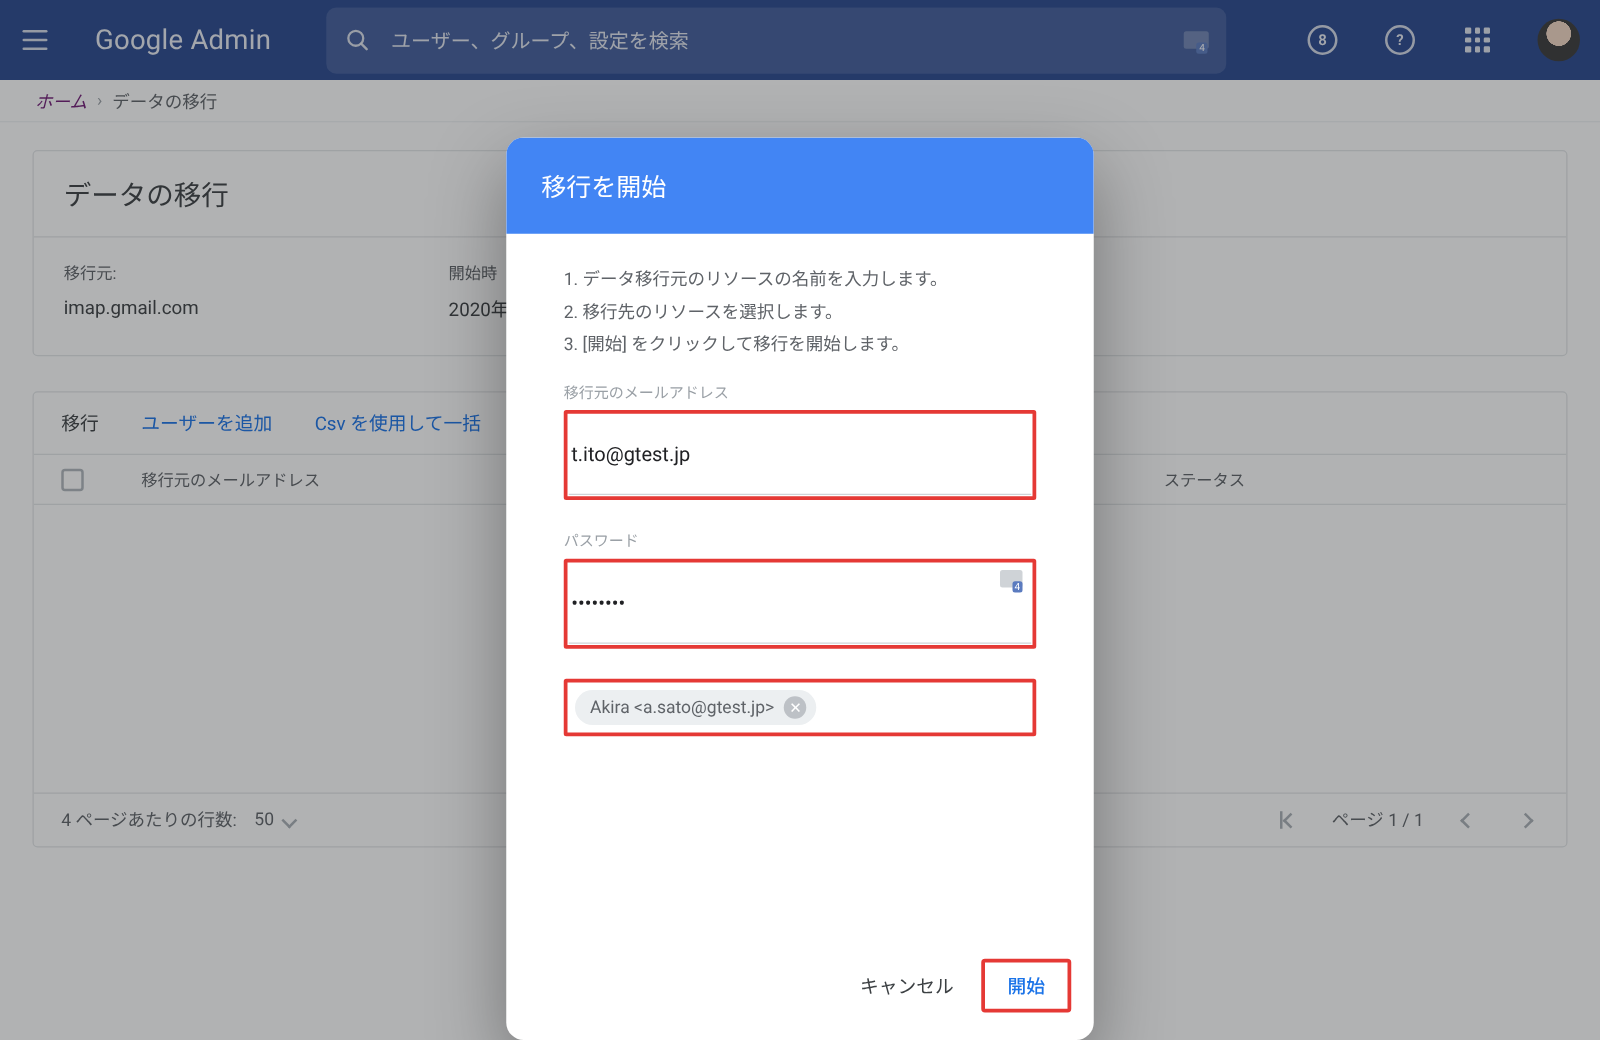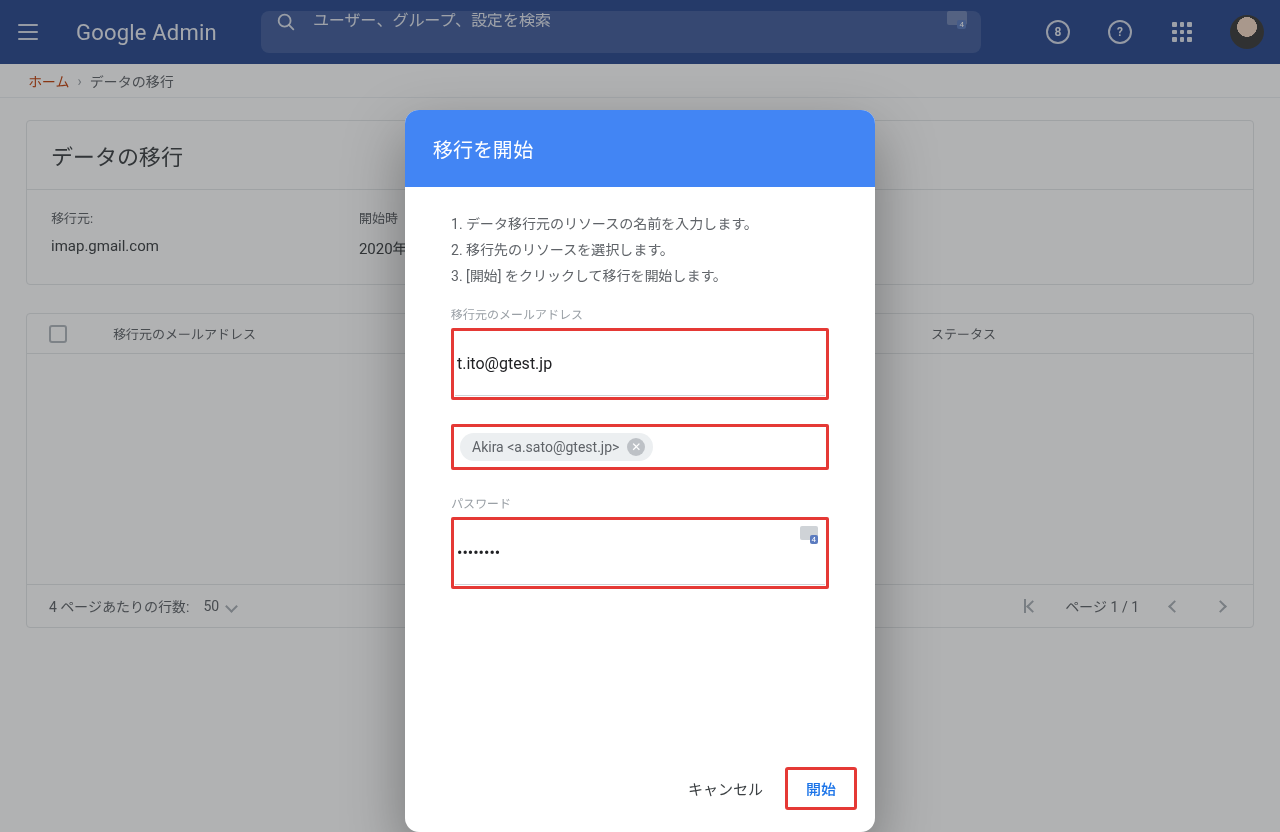--- a/index.html
+++ b/index.html
@@ -2,35 +2,35 @@
 <html><head>
   <meta charset="utf-8">
   <style>
     * { margin:0; padding:0; box-sizing:border-box; font-family:Roboto,"Noto Sans JP","Helvetica Neue",Arial,sans-serif; }
     html,body{width:1280px;height:832px;overflow:hidden;background:#fff;}
     
     .topbar{height:64px;background:#28478e;display:flex;align-items:center;padding:0 16px;color:#fff;gap:16px;}
     .hamburger{width:24px;height:24px;display:flex;flex-direction:column;justify-content:space-between;padding:4px 2px;cursor:pointer;margin-right:20px;}
     .hamburger span{height:2px;background:rgba(255,255,255,.8);border-radius:1px;}
     .logo{font-size:22px;font-weight:400;letter-spacing:.2px;color:rgba(255,255,255,.9);margin-right:28px;}
-    .search-wrap{flex:0 0 720px;height:42px;background:rgba(255,255,255,.12);border-radius:8px;display:flex;align-items:flex-start;padding:0 14px;color:rgba(255,255,255,.9);}
+    .search-wrap{flex:0 0 720px;height:53px;background:rgba(255,255,255,.12);border-radius:8px;display:flex;align-items:center;padding:0 14px;color:rgba(255,255,255,.9);}
     .search-wrap .sicon{width:22px;height:22px;margin-right:16px;opacity:.9;}
     .search-wrap input{flex:1;background:transparent;border:0;outline:0;color:#fff;font-size:16px;}
     .search-wrap input::placeholder{color:rgba(255,255,255,.85);}
     .kb{width:20px;height:14px;background:rgba(255,255,255,.25);border-radius:2px;margin-left:10px;position:relative;}
     .kb::after{content:"4";position:absolute;right:1px;bottom:-4px;font-size:8px;color:#fff;background:#5b7bbf;padding:0 2px;border-radius:2px;}
     .topbar-spacer{flex:1;}
     .top-icon{width:40px;height:40px;border-radius:50%;display:flex;align-items:center;justify-content:center;color:rgba(255,255,255,.9);margin-left:6px;cursor:pointer;}
     .circ{width:24px;height:24px;border:2px solid rgba(255,255,255,.8);border-radius:50%;display:flex;align-items:center;justify-content:center;font-size:12px;font-weight:600;}
     .apps-grid{width:20px;height:20px;display:grid;grid-template-columns:repeat(3,1fr);grid-template-rows:repeat(3,1fr);gap:3px;}
     .apps-grid i{background:rgba(255,255,255,.85);border-radius:1px;}
     .avatar{width:34px;height:34px;border-radius:50%;background:radial-gradient(circle at 50% 35%,#f3d7c4 0 35%,#3a3a3a 36% 100%);margin-left:12px;}
     
     .crumbs{height:34px;background:#fff;border-bottom:1px solid #eceff1;display:flex;align-items:center;padding:0 28px;font-size:14px;color:#5f6368;}
-    .crumbs a{color:#c2410c;text-decoration:none;}
+    .crumbs a{color:#701a75;text-decoration:none;font-style:italic;}
     .crumbs .sep{margin:0 8px;color:#9aa0a6;}
     
     .page{padding:22px 26px;background:#fff;}
     .card{border:1px solid #e3e6e8;border-radius:4px;}
     .card-head{padding:18px 24px;font-size:22px;color:#3c4043;border-bottom:1px solid #e3e6e8;}
     .card-body{display:flex;padding:18px 24px 26px;gap:200px;font-size:14px;color:#3c4043;}
     .kv .lbl{color:#5f6368;font-size:13px;margin-bottom:10px;}
     .kv .val{color:#3c4043;font-size:15px;}
     .table-card{margin-top:28px;}
     .tc-head{display:flex;align-items:center;gap:34px;padding:14px 22px;border-bottom:1px solid #e3e6e8;}
@@ -136,20 +136,25 @@
         <div class="val">imap.gmail.com</div>
       </div>
       <div class="kv">
         <div class="lbl">開始時</div>
         <div class="val">2020年</div>
       </div>
     </div>
   </div>
 
   <div class="card table-card">
+    <div class="tc-head">
+      <span class="title">移行</span>
+      <span class="blue">ユーザーを追加</span>
+      <span class="blue">Csv を使用して一括</span>
+    </div>
     <div class="tc-cols">
       <div class="chk"></div>
       <div class="col1">移行元のメールアドレス</div>
       <div class="col2">ステータス</div>
     </div>
     <div class="tc-body"></div>
     <div class="tc-foot">
       <div class="rpp">
         <span>4 ページあたりの行数:</span>
         <span class="sel">
@@ -186,36 +191,36 @@
     </ol>
 
     <div class="fld">
       <div class="fld-lbl">移行元のメールアドレス</div>
       <div class="red-focus">
         <input class="txt" type="text" value="t.ito@gtest.jp" style="">
       </div>
     </div>
 
     <div class="fld">
+      <div class="fld-lbl">パスワード</div>
+      <div class="red-focus pw-wrap">
+        <input class="txt" type="text" value="••••••••" style="">
+        <div class="pw-kb"></div>
+      </div>
+    </div>
+
+    <div class="fld">
       <div class="red-focus chip-field">
         <span class="chip">
           <span>Akira &lt;a.sato@gtest.jp&gt;</span>
           <span class="x">✕</span>
         </span>
       </div>
     </div>
 
-    <div class="fld">
-      <div class="fld-lbl">パスワード</div>
-      <div class="red-focus pw-wrap">
-        <input class="txt" type="text" value="••••••••" style="">
-        <div class="pw-kb"></div>
-      </div>
-    </div>
-
     <div class="spacer-big"></div>
   </div>
   <div class="dlg-actions">
     <button class="btn-flat">キャンセル</button>
     <span class="btn-primary-wrap">
       <button class="btn-primary">開始</button>
     </span>
   </div>
 </div>
 

